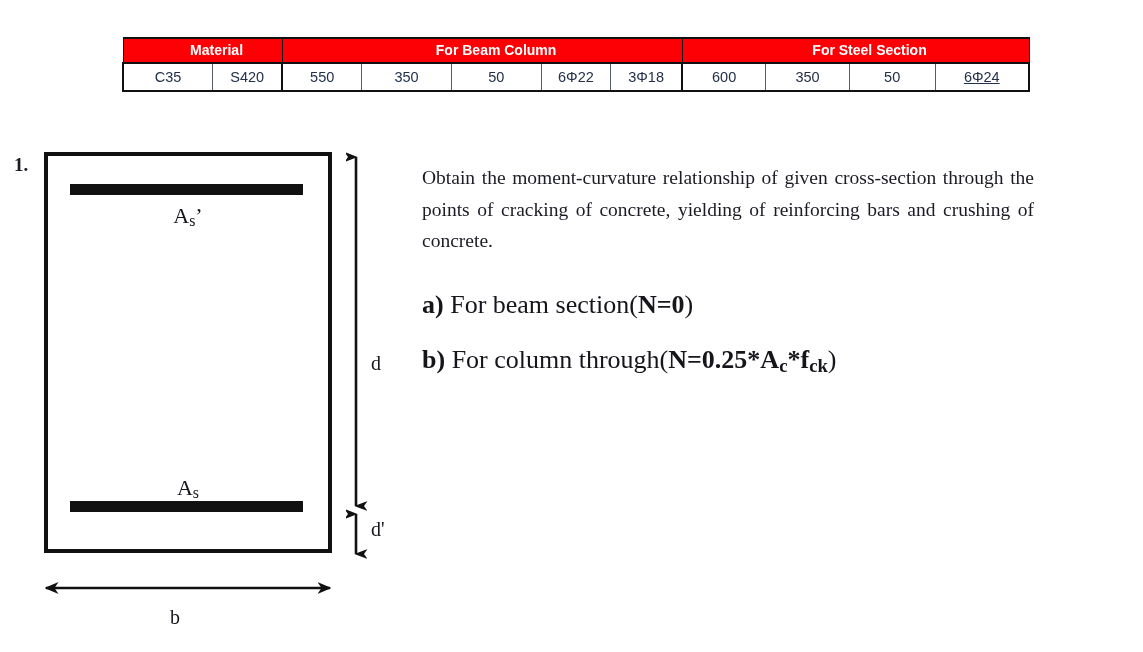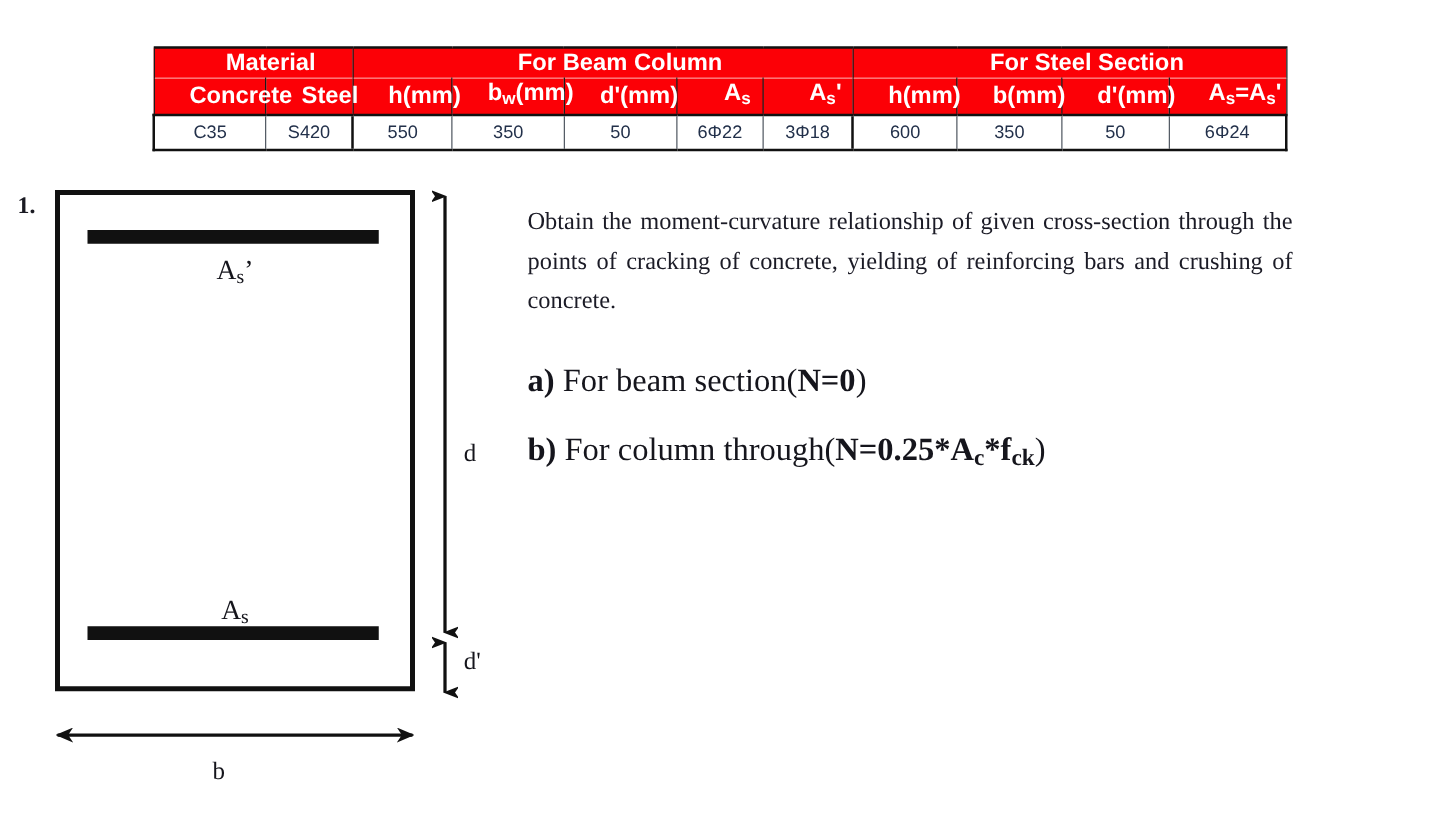--- a/index.html
+++ b/index.html
@@ -28,21 +28,21 @@
     padding: 0;
     margin: 0;
     text-align: center;
     vertical-align: middle;
   }
   #spec-table tr.group-row td,
   #spec-table tr.sub-row td {
     background: #fc0006;
     color: #ffffff;
     font-weight: bold;
-    font-size: 19px;
+    font-size: 14px;
     height: 23px;
     line-height: 23px;
     border-left: 1.6px solid #1b1b1b;
     border-right: 1.6px solid #1b1b1b;
     padding-left: 28px;
   }
   #spec-table tr.group-row td {
     border-top: 2.6px solid #111111;
   }
   #spec-table tr.sub-row td {
@@ -53,21 +53,21 @@
   #spec-table tr.data-row td {
     background: #ffffff;
     color: #22304a;
     font-size: 14.5px;
     height: 26px;
     line-height: 26px;
     border: 1.6px solid #555c66;
     border-top: 2.2px solid #111111;
   }
   #spec-table tr.data-row td.edge-l { border-left: 2.2px solid #111111; }
-  #spec-table tr.data-row td.edge-r { border-right: 2.2px solid #111111; }
+  #spec-table tr.data-row td.edge-r { border-right: 2.2px solid #111111; text-decoration: underline; }
   #spec-table tr.data-row td.grp-b  { border-left: 2.2px solid #111111; }
   #spec-table tr.data-row { border-bottom: 2.2px solid #111111; }
   #spec-table tr.data-row td { border-bottom: 2.2px solid #111111; margin-top: 33px; }
 
   #spec-table td.grpsep { border-left: 2.6px solid #111111; }
   #spec-table td.grpend { border-right: 2.6px solid #111111; }
 
   .sub { font-size: 0.72em; vertical-align: -0.22em; }
 
   
@@ -171,33 +171,20 @@
       <col style="width:82px">
       <col style="width:84px">
       <col style="width:92px">
   </colgroup>
   <tbody>
     <tr class="group-row">
       <td colspan="2" class="grpsep">Material</td>
       <td colspan="5" class="grpsep">For Beam Column</td>
       <td colspan="4" class="grpsep grpend">For Steel Section</td>
     </tr>
-    <tr class="sub-row">
-      <td class="grpsep">Concrete</td>
-      <td>Steel</td>
-      <td class="grpsep">h(mm)</td>
-      <td>b<span class="sub">w</span>(mm)</td>
-      <td>d'(mm)</td>
-      <td>A<span class="sub">s</span></td>
-      <td>A<span class="sub">s</span>'</td>
-      <td class="grpsep">h(mm)</td>
-      <td>b(mm)</td>
-      <td>d'(mm)</td>
-      <td class="grpend">A<span class="sub">s</span>=A<span class="sub">s</span>'</td>
-    </tr>
     <tr class="data-row">
       <td class="edge-l">C35</td>
       <td>S420</td>
       <td class="grp-b">550</td>
       <td>350</td>
       <td>50</td>
       <td>6Φ22</td>
       <td>3Φ18</td>
       <td class="grp-b">600</td>
       <td>350</td>

